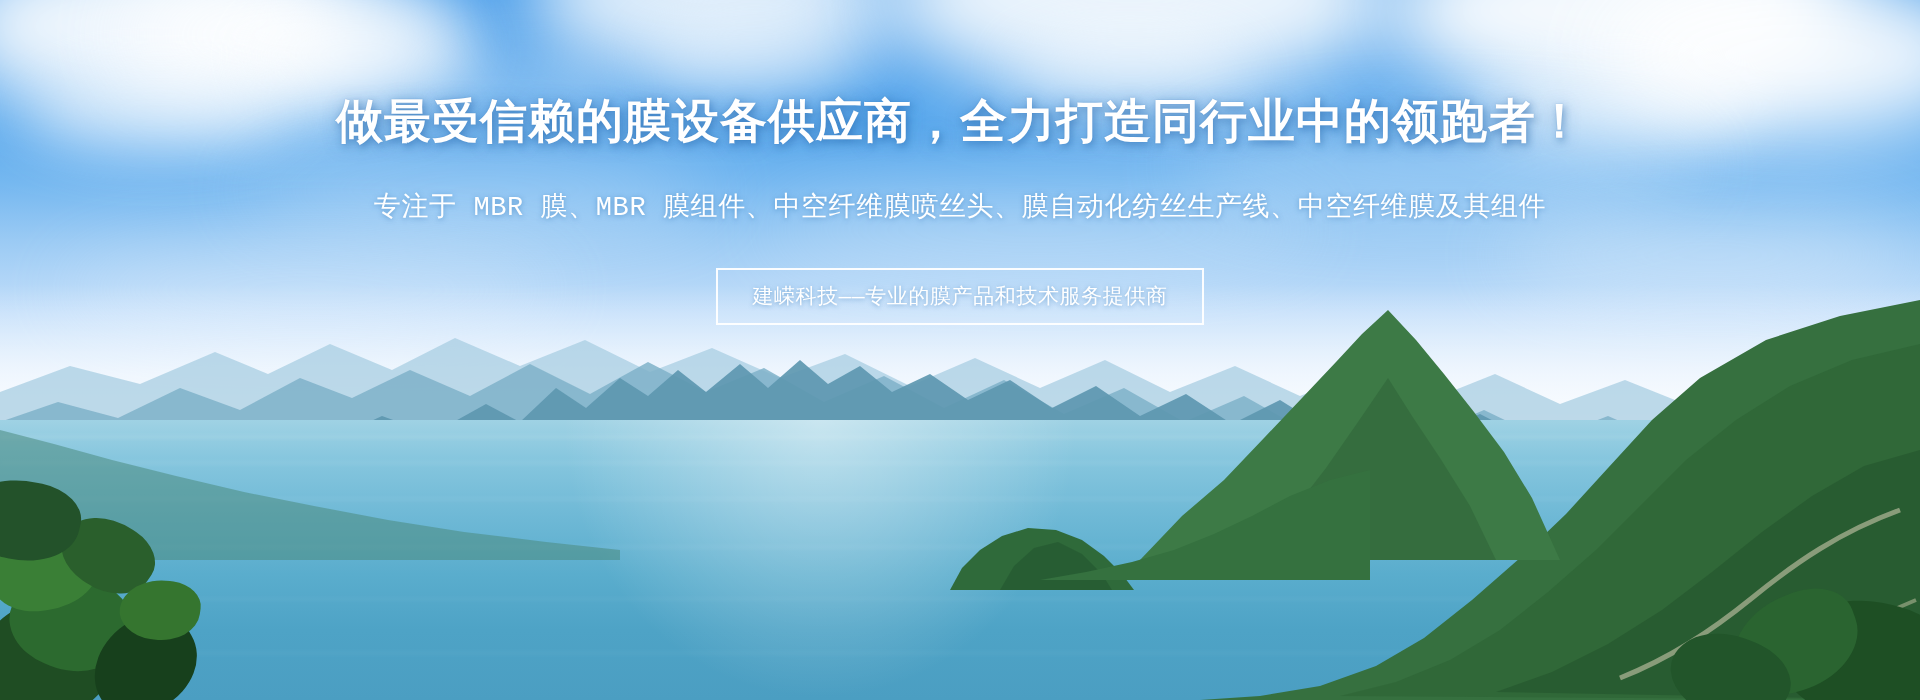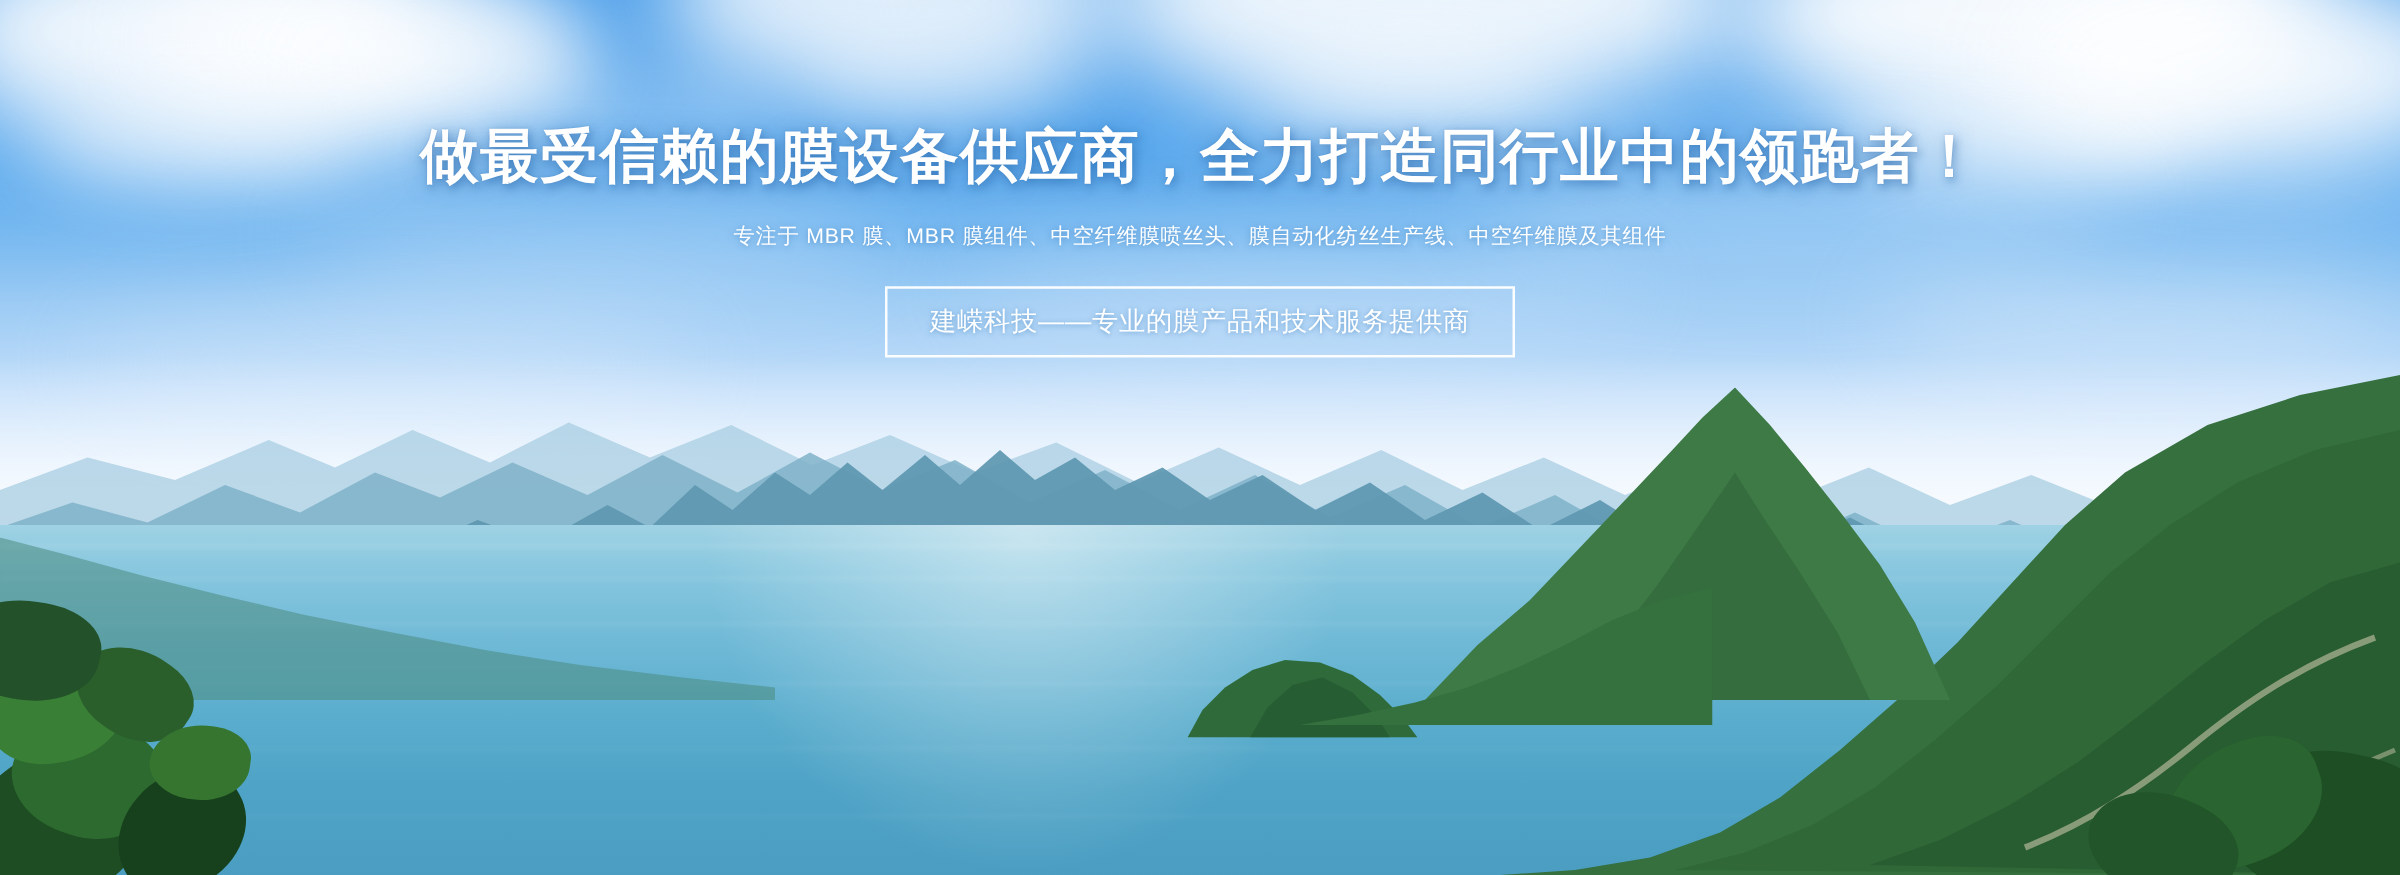--- a/index.html
+++ b/index.html
@@ -4,20 +4,21 @@
 <style>
   html,body{margin:0;padding:0;background:#0a0a0a;}
   body{font-family:"Liberation Sans","DejaVu Sans",sans-serif;}
 
   .banner{
     position:relative;
     width:1920px;
     height:700px;
     overflow:hidden;
     background:#2a8fe0;
+    font-family:Liberation Mono, monospace;
   }
 
   
   .sky{
     position:absolute; left:0; top:0; width:100%; height:62%;
     background:
       linear-gradient(180deg,
         #2f8fe6 0%,
         #3d97e8 12%,
         #55a6ec 28%,
@@ -72,23 +73,23 @@
     font-weight:bold;
     color:#ffffff;
     letter-spacing:1px;
     text-shadow:
       0 0 1px rgba(40,110,180,.55),
       2px 3px 7px rgba(30,95,165,.45),
       0 2px 18px rgba(25,90,160,.35);
     white-space:nowrap;
   }
   .subtitle{
-    margin:3px;
+    margin:16px;
     padding-top:25px;
-    font-size:17px;
+    font-size:27px;
     line-height:1.3;
     color:#ffffff;
     letter-spacing:.6px;
     text-shadow:0 1px 5px rgba(40,110,175,.55);
     white-space:nowrap;
   }
   .tagbox-wrap{
     padding-top:26px;
     display:flex;
     justify-content:center;

